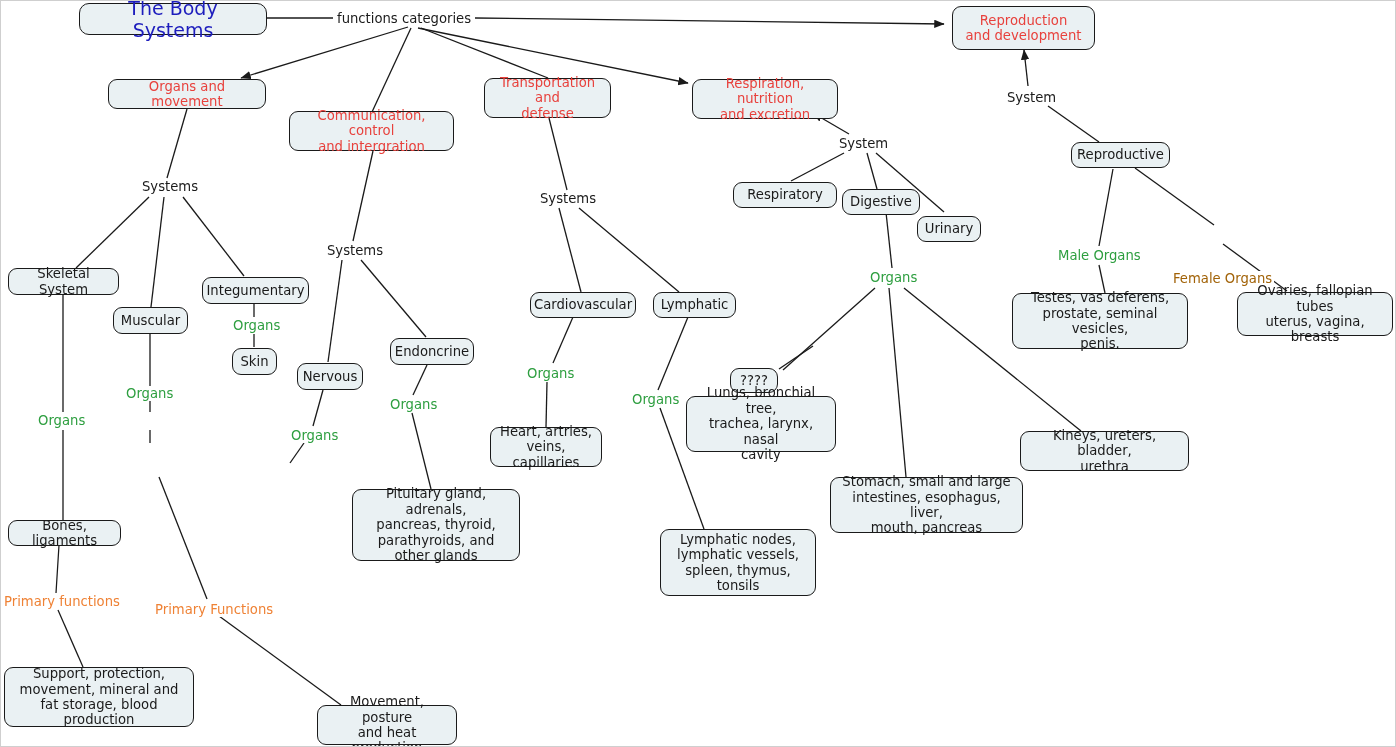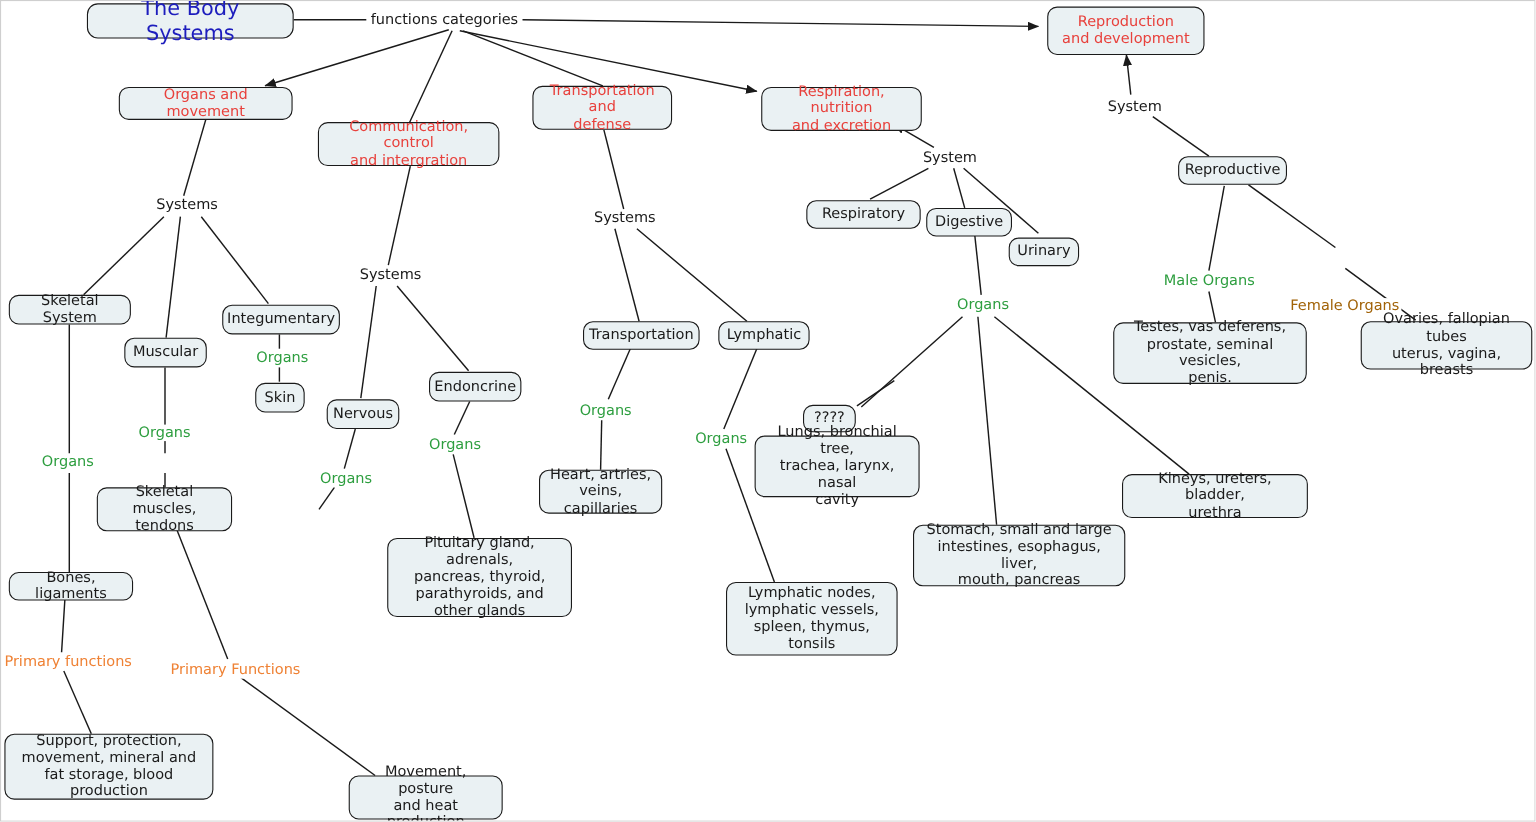--- a/index.html
+++ b/index.html
@@ -184,38 +184,36 @@
   <div class="node" style="left:112px; top:306px; width:75px; height:27px;">Muscular</div>
 
   <div class="node" style="left:201px; top:276px; width:107px; height:27px;">Integumentary</div>
 
   <div class="node" style="left:231px; top:347px; width:45px; height:27px;">Skin</div>
 
   <div class="node" style="left:296px; top:362px; width:66px; height:27px;">Nervous</div>
 
   <div class="node" style="left:389px; top:337px; width:84px; height:27px;">Endoncrine</div>
 
-  <div class="node" style="left:529px; top:291px; width:106px; height:26px;">Transportation</div>
+  <div class="node" style="left:529px; top:291px; width:106px; height:26px;">Cardiovascular</div>
 
   <div class="node" style="left:652px; top:291px; width:83px; height:26px;">Lymphatic</div>
 
   <div class="node" style="left:732px; top:181px; width:104px; height:26px;">Respiratory</div>
 
   <div class="node" style="left:841px; top:188px; width:78px; height:26px;">Digestive</div>
 
   <div class="node" style="left:916px; top:215px; width:64px; height:26px;">Urinary</div>
 
   <div class="node" style="left:1070px; top:141px; width:99px; height:26px;">Reproductive</div>
 
   <div class="node" style="left:729px; top:367px; width:48px; height:25px;">????</div>
 
   <div class="node" style="left:7px; top:519px; width:113px; height:26px;">Bones, ligaments</div>
 
-  <div class="node" style="left:87px; top:442px; width:123px; height:40px;">Skeletal muscles,
-tendons</div>
 
 
   <div class="node" style="left:351px; top:488px; width:168px; height:72px;">Pituitary gland, adrenals,
 pancreas, thyroid,
 parathyroids, and
 other glands</div>
 
   <div class="node" style="left:489px; top:426px; width:112px; height:40px;">Heart, artries,
 veins, capillaries</div>
 

